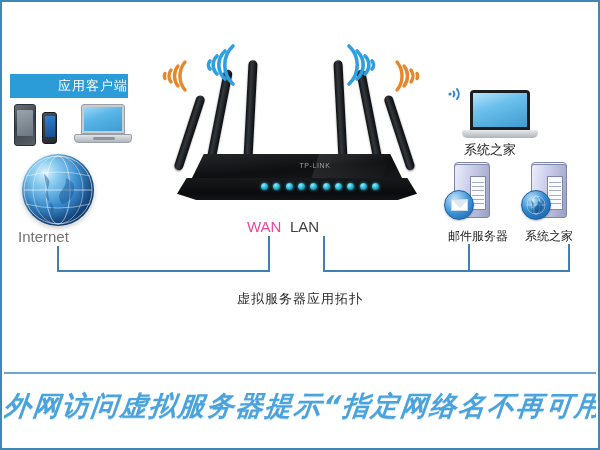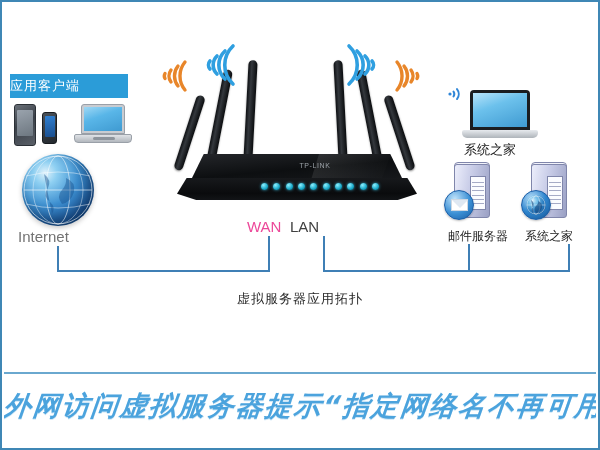--- a/index.html
+++ b/index.html
@@ -16,21 +16,21 @@
   }
   
   #diagram{position:absolute;left:0;top:0;width:596px;height:368px;}
 
   .lbl{position:absolute;white-space:nowrap;}
 
   
   #client-pill{
     position:absolute;left:8px;top:72px;width:118px;height:24px;
     background:#2b9cd8;
-    display:flex;align-items:center;justify-content:flex-start;
+    display:flex;align-items:center;justify-content:flex-end;
     color:#ffffff;font-size:13px;letter-spacing:1px;
   }
 
   
   #client-devices{position:absolute;left:4px;top:100px;width:130px;height:50px;}
   .phone-big{
     position:absolute;left:8px;top:2px;width:22px;height:42px;
     background:linear-gradient(150deg,#6a7078 0%,#3a4048 45%,#5a6068 100%);
     border-radius:3px;border:1px solid #2b3036;box-sizing:border-box;
   }

